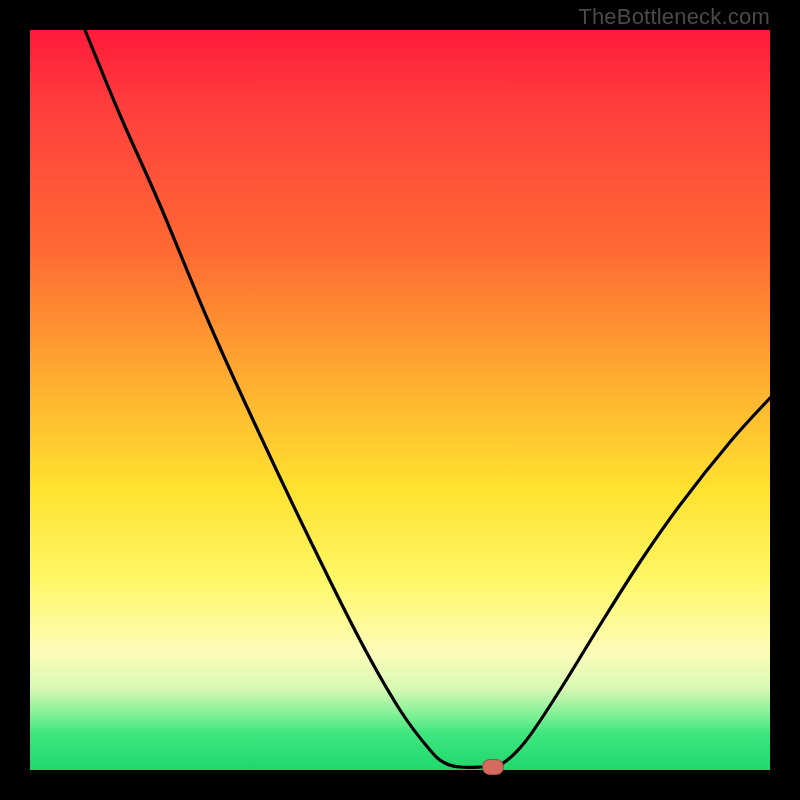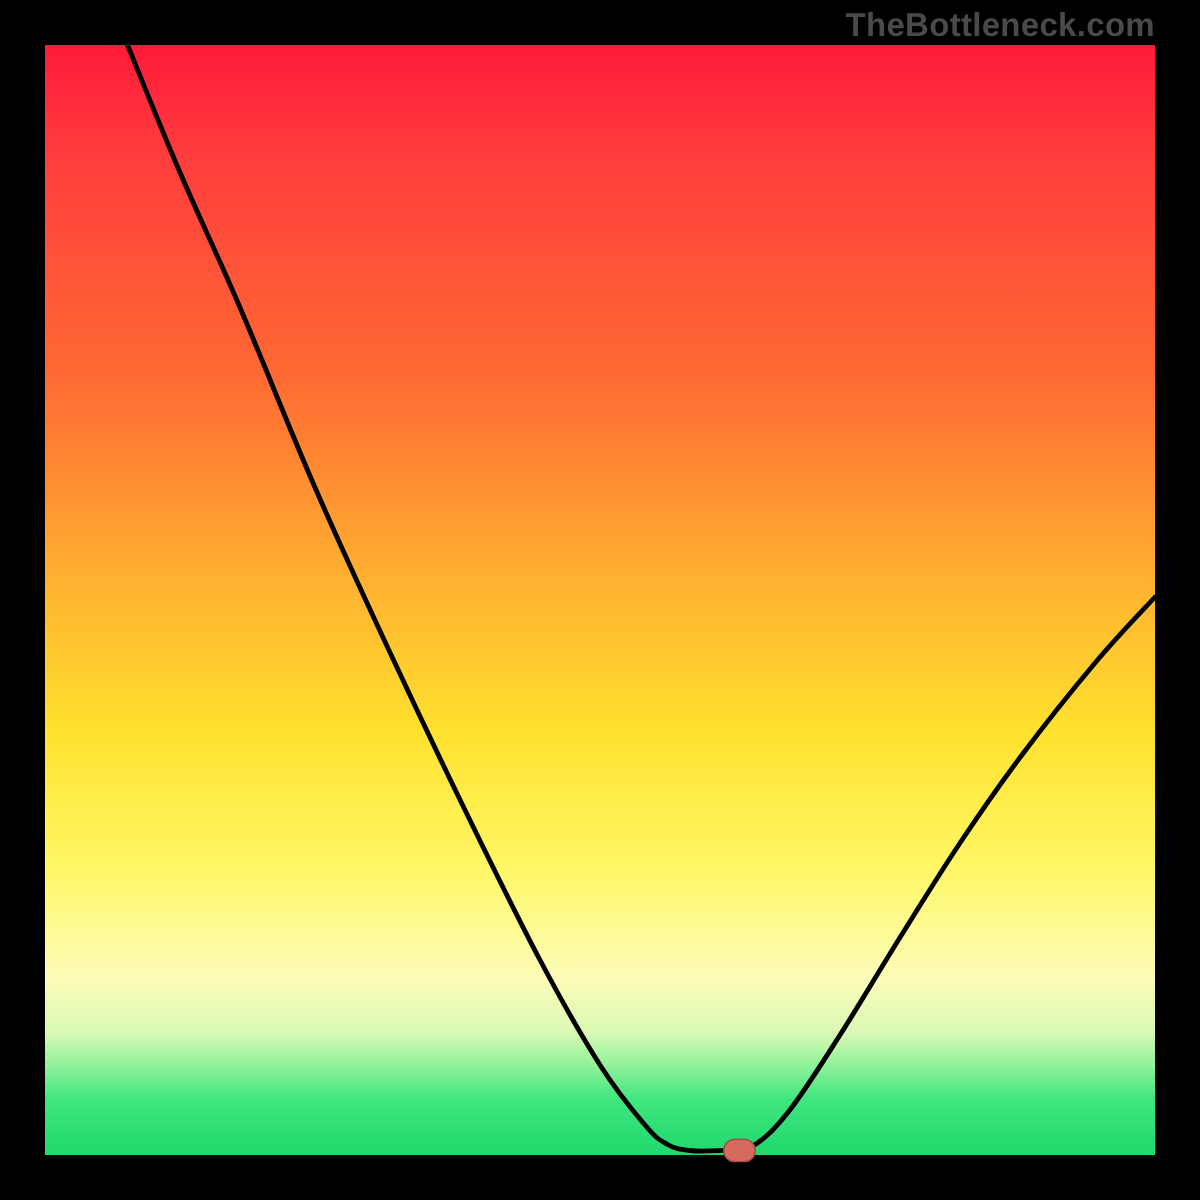--- a/index.html
+++ b/index.html
@@ -40,21 +40,21 @@
       #1fd86c 100%
     );
   }
   .watermark {
     position: absolute;
     top: 4px;
     right: 30px;
     color: #4a4a4a;
     font-size: 22px;
     letter-spacing: 0.2px;
-    font-weight: 700;
+    font-weight: 400;
   }
   svg.curve {
     position: absolute;
     left: 0;
     top: 0;
     width: 740px;
     height: 740px;
     overflow: visible;
   }
   .marker {

